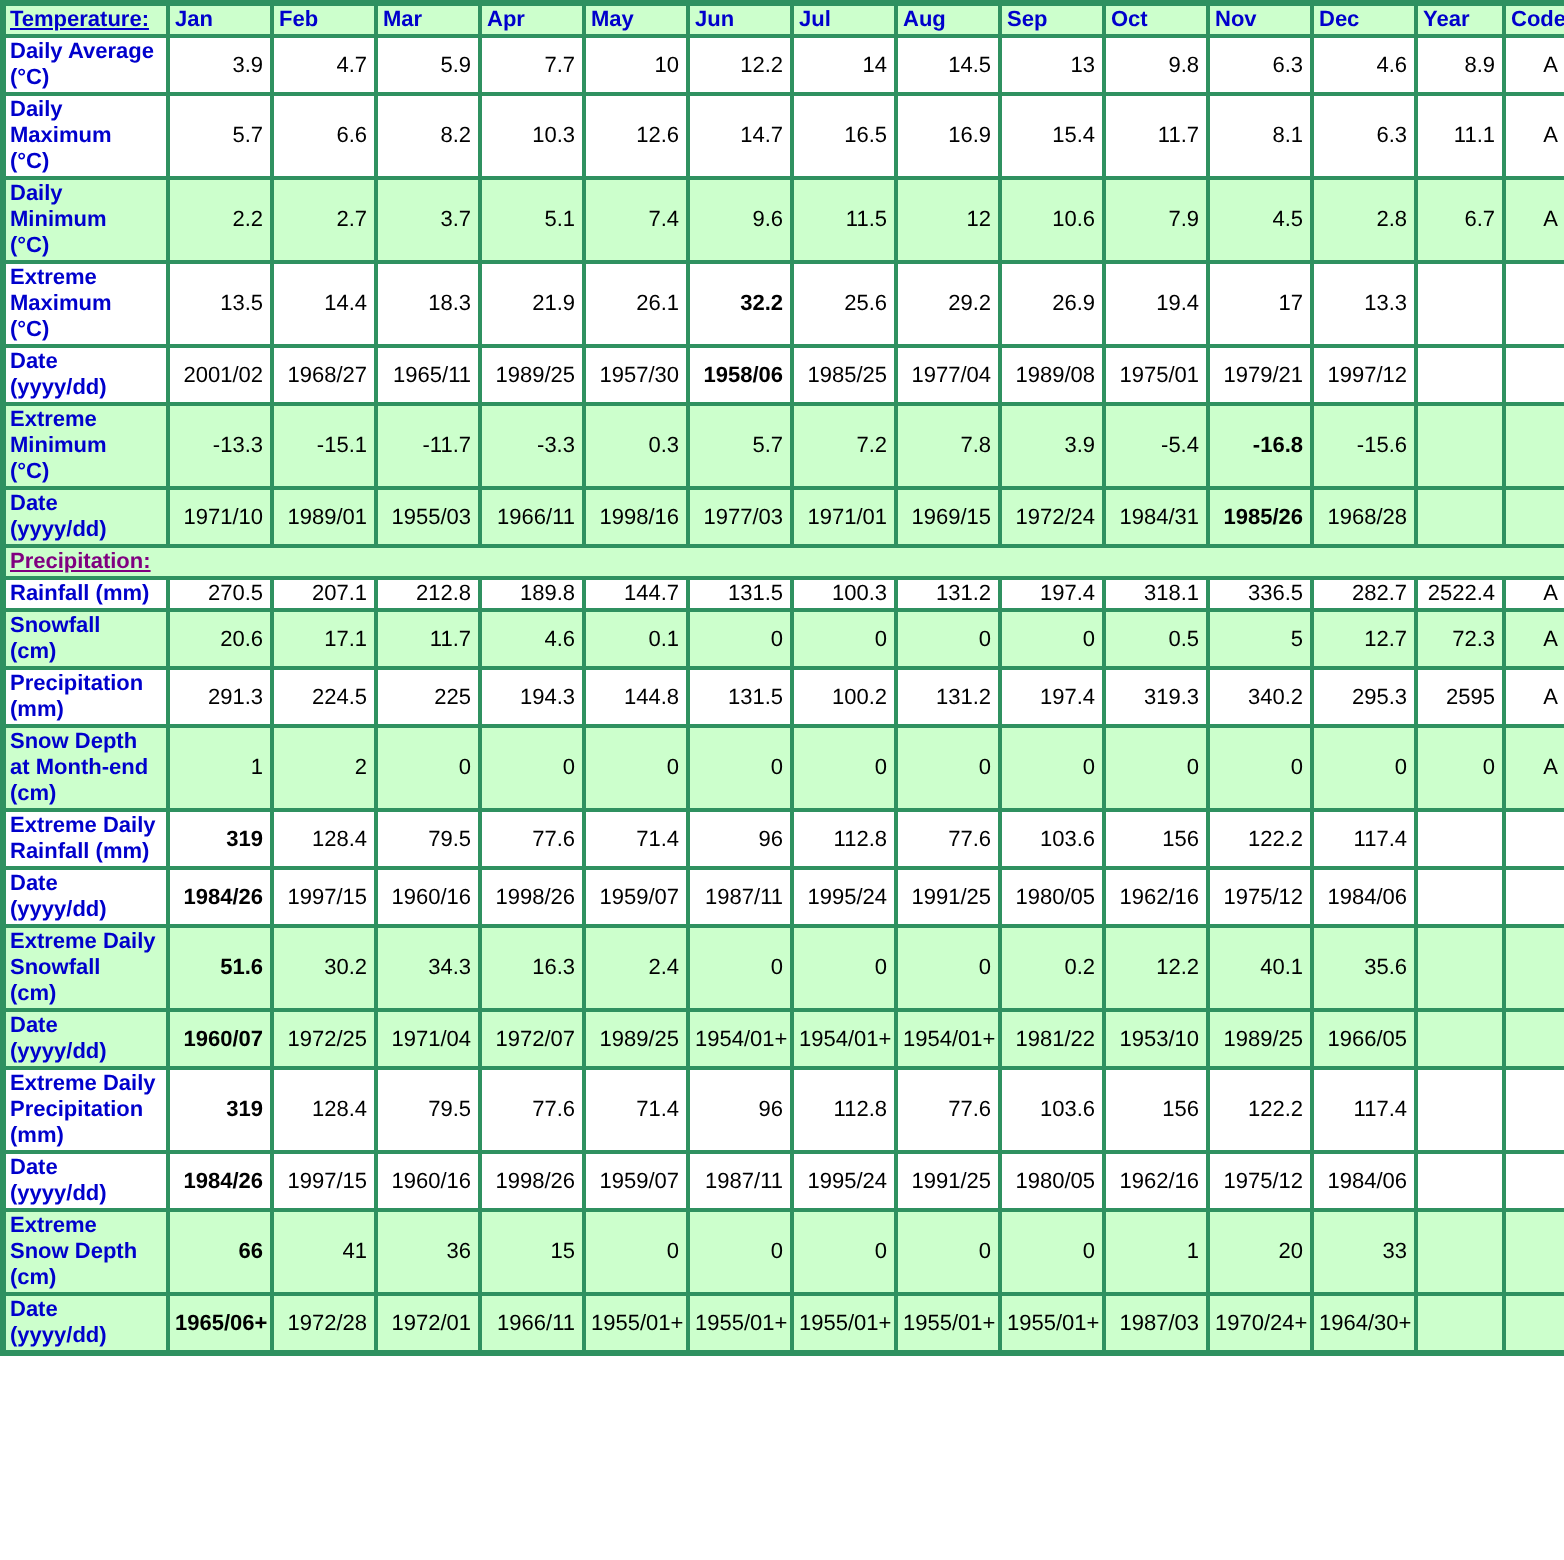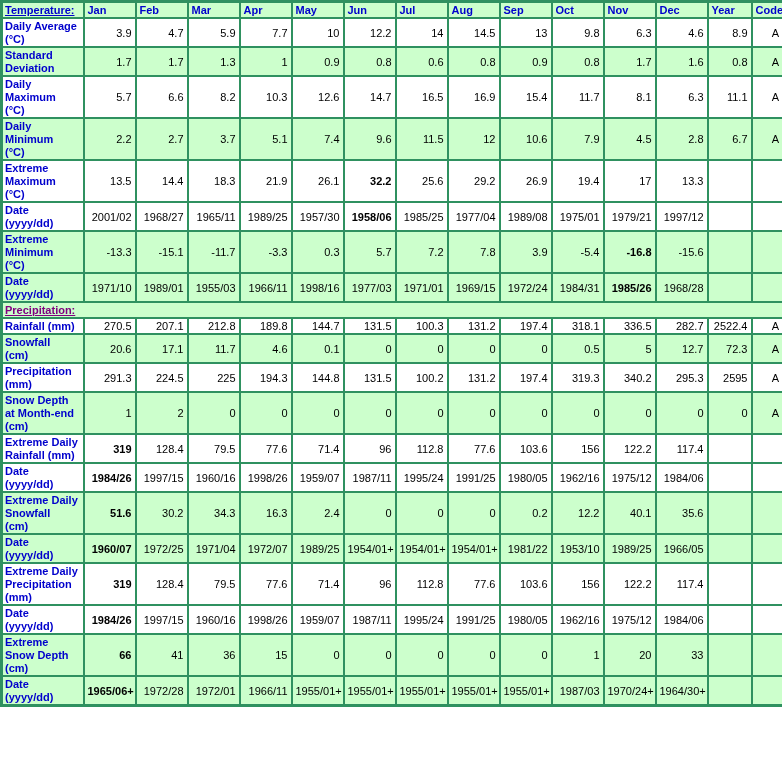--- a/index.html
+++ b/index.html
@@ -98,38 +98,20 @@
         <td class="val">7.7</td>
         <td class="val">10</td>
         <td class="val">12.2</td>
         <td class="val">14</td>
         <td class="val">14.5</td>
         <td class="val">13</td>
         <td class="val">9.8</td>
         <td class="val">6.3</td>
         <td class="val">4.6</td>
         <td class="val">8.9</td>
-        <td class="val">A</td>
-      </tr>
-      <tr class="green">
-        <td class="label">Standard
-Deviation</td>
-        <td class="val">1.7</td>
-        <td class="val">1.7</td>
-        <td class="val">1.3</td>
-        <td class="val">1</td>
-        <td class="val">0.9</td>
-        <td class="val">0.8</td>
-        <td class="val">0.6</td>
-        <td class="val">0.8</td>
-        <td class="val">0.9</td>
-        <td class="val">0.8</td>
-        <td class="val">1.7</td>
-        <td class="val">1.6</td>
-        <td class="val">0.8</td>
         <td class="val">A</td>
       </tr>
       <tr class="white">
         <td class="label">Daily
 Maximum
 (°C)</td>
         <td class="val">5.7</td>
         <td class="val">6.6</td>
         <td class="val">8.2</td>
         <td class="val">10.3</td>

